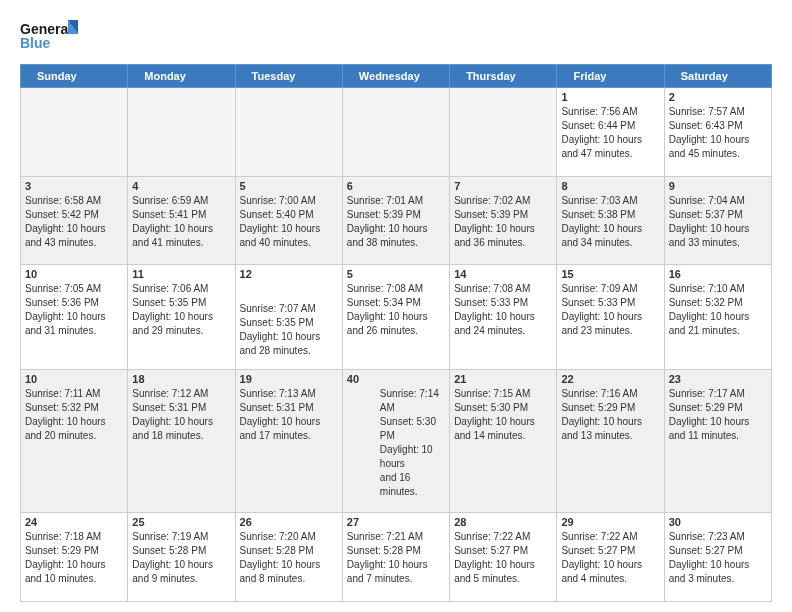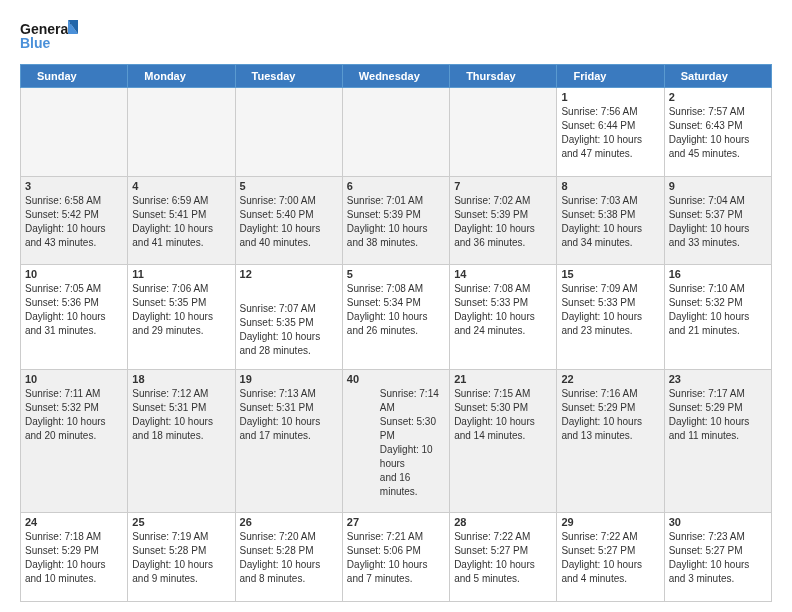--- a/index.html
+++ b/index.html
@@ -307,21 +307,21 @@
           <td>
             <span class="day-num">26</span>
             <div class="day-info" style="white-space: pre-line;">Sunrise: 7:20 AM
 Sunset: 5:28 PM
 Daylight: 10 hours
 and 8 minutes.</div>
           </td>
           <td>
             <span class="day-num">27</span>
             <div class="day-info" style="white-space: pre-line;">Sunrise: 7:21 AM
-Sunset: 5:06 PM
+Sunset: 5:28 PM
 Daylight: 10 hours
 and 7 minutes.</div>
           </td>
           <td>
             <span class="day-num">28</span>
             <div class="day-info" style="white-space: pre-line;">Sunrise: 7:22 AM
 Sunset: 5:27 PM
 Daylight: 10 hours
 and 5 minutes.</div>
           </td>

